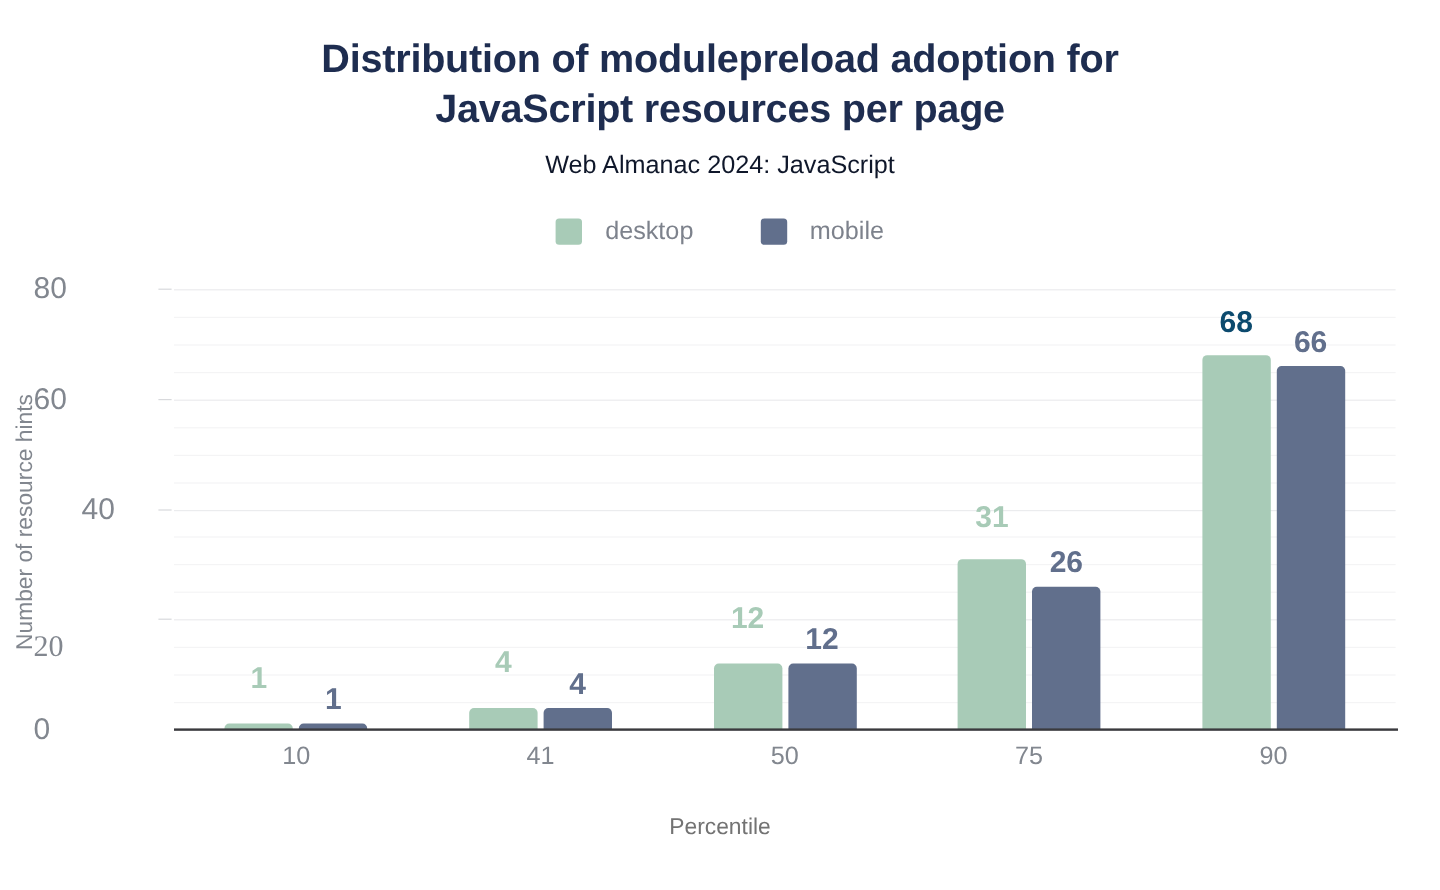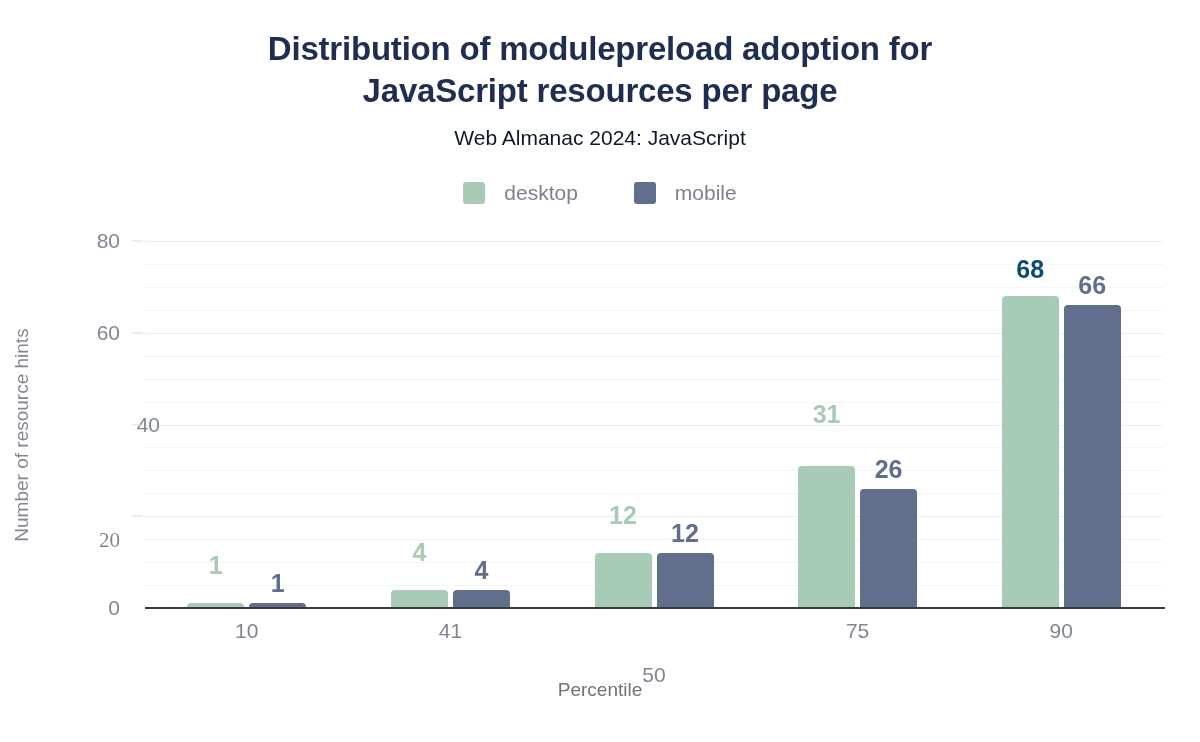--- a/index.html
+++ b/index.html
@@ -95,22 +95,22 @@
     position: absolute;
     left: 145px;
     top: 607px;
     width: 1020px;
     height: 2px;
     background: #3a3a3e;
   }
   .ytick {
     position: absolute;
     width: 92px;
-    text-align: right;
-    font-size: 21px;
+    text-align: left;
+    font-size: 25px;
     color: #82878f;
     left: 28px;
     transform: translateY(-50%);
   }
   .ytick-dash {
     position: absolute;
     left: 132px;
     width: 11px;
     height: 1px;
     background: #d8d9dc;
@@ -209,21 +209,21 @@
       <div class="bar-label" style="left: 132.8px; top: 328.413px; color: rgb(97, 111, 140);">1</div>
       <div class="bar" title="desktop 25: 4" style="left: 245.9px; width: 57px; height: 18.35px; background: rgb(168, 203, 183);"></div>
       <div class="bar-label" style="left: 274.4px; top: 296.65px; color: rgb(168, 203, 183);">4</div>
       <div class="bar" title="mobile 25: 4" style="left: 307.9px; width: 57px; height: 18.35px; background: rgb(97, 111, 140);"></div>
       <div class="bar-label" style="left: 336.4px; top: 314.65px; color: rgb(97, 111, 140);">4</div>
       <div class="bar" title="desktop 50: 12" style="left: 449.5px; width: 57px; height: 55.05px; background: rgb(168, 203, 183);"></div>
       <div class="bar-label" style="left: 478px; top: 259.95px; color: rgb(168, 203, 183);">12</div>
       <div class="bar" title="mobile 50: 12" style="left: 511.5px; width: 57px; height: 55.05px; background: rgb(97, 111, 140);"></div>
       <div class="bar-label" style="left: 540px; top: 277.95px; color: rgb(97, 111, 140);">12</div>
       <div class="bar" title="desktop 75: 31" style="left: 653.1px; width: 57px; height: 142.213px; background: rgb(168, 203, 183);"></div>
-      <div class="bar-label" style="left: 681.6px; top: 159px; color: rgb(168, 203, 183);">31</div>
+      <div class="bar-label" style="left: 681.6px; top: 176px; color: rgb(168, 203, 183);">31</div>
       <div class="bar" title="mobile 75: 26" style="left: 715.1px; width: 57px; height: 119.275px; background: rgb(97, 111, 140);"></div>
       <div class="bar-label" style="left: 743.6px; top: 213.725px; color: rgb(97, 111, 140);">26</div>
       <div class="bar" title="desktop 90: 68" style="left: 856.7px; width: 57px; height: 311.95px; background: rgb(168, 203, 183);"></div>
       <div class="bar-label" style="left: 885.2px; top: 14px; color: #0c4a6e;">68</div>
       <div class="bar" title="mobile 90: 66" style="left: 918.7px; width: 57px; height: 302.775px; background: rgb(97, 111, 140);"></div>
       <div class="bar-label" style="left: 947.2px; top: 30.225px; color: rgb(97, 111, 140);">66</div>
     </div>
 
   <div class="axis-line"></div>
 
@@ -236,19 +236,19 @@
       <div class="ytick" style="top: 332.75px;">60</div>
       <div class="ytick-dash" style="top: 332.75px;"></div>
       <div class="ytick" style="top: 241px;">80</div>
       <div class="ytick-dash" style="top: 241px;"></div>
     </div>
   <div class="y-axis-title">Number of resource hints</div>
 
   <div id="x-axis">
       <div class="xtick" style="left: 156.8px;">10</div>
       <div class="xtick" style="left: 360.4px;">41</div>
-      <div class="xtick" style="left: 564px; margin-top: 44px;">50</div>
+      <div class="xtick" style="left: 564px;">50</div>
       <div class="xtick" style="left: 767.6px;">75</div>
       <div class="xtick" style="left: 971.2px;">90</div>
     </div>
   <div class="x-axis-title">Percentile</div>
 
 </div>
 
 </body></html>

